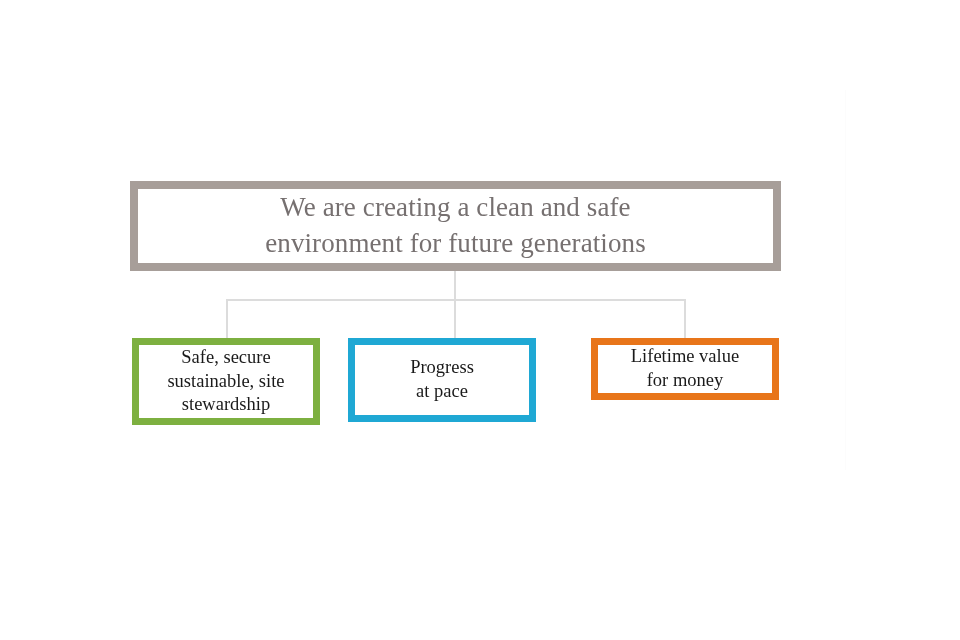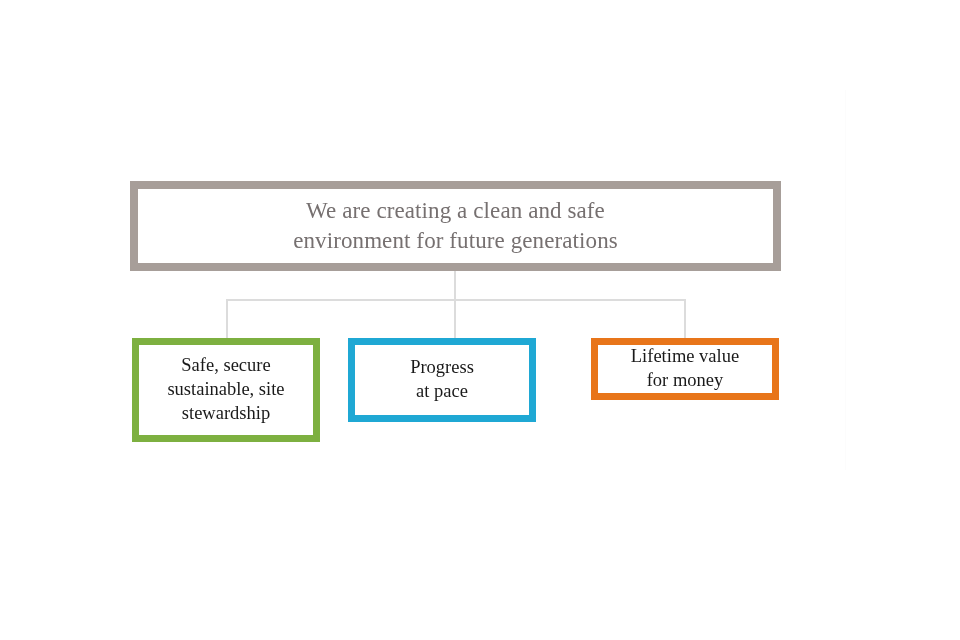--- a/index.html
+++ b/index.html
@@ -64,21 +64,21 @@
     height: 90px;
     box-sizing: border-box;
     border: 8px solid #a79e99;
     background: #ffffff;
     display: flex;
     align-items: center;
     justify-content: center;
   }
   .vision-text {
     color: #767070;
-    font-size: 23px;
+    font-size: 27px;
     line-height: 1.32;
     text-align: center;
     letter-spacing: 0.1px;
     white-space: pre-line;
   }
 
   
   .pillar {
     position: absolute;
     box-sizing: border-box;
@@ -92,21 +92,21 @@
     color: #1a1a1a;
     font-size: 18.5px;
     line-height: 1.28;
     white-space: pre-line;
   }
 
   .pillar-green {
     left: 132px;
     top: 338px;
     width: 188px;
-    height: 104px;
+    height: 87px;
     border: 7px solid #7db040;
   }
   .pillar-blue {
     left: 348px;
     top: 338px;
     width: 188px;
     height: 84px;
     border: 7px solid #1fa8d4;
   }
   .pillar-orange {

